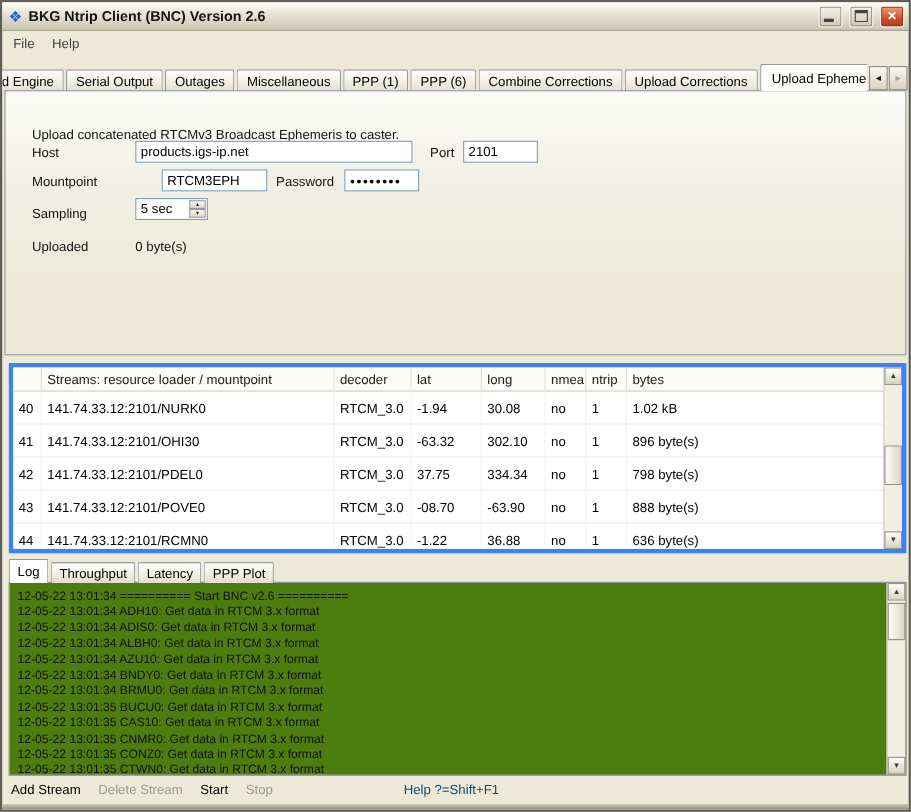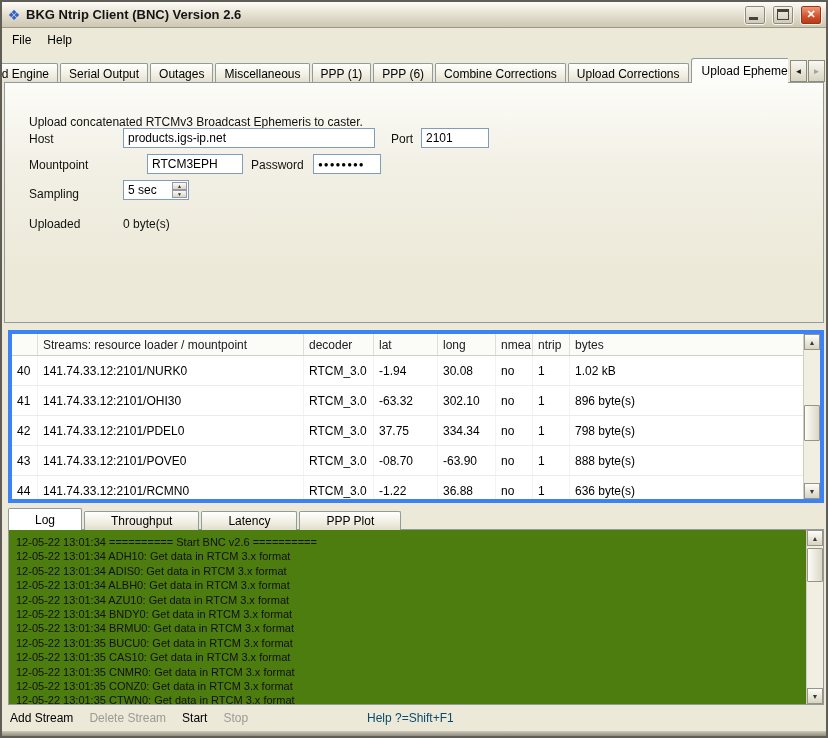--- a/index.html
+++ b/index.html
@@ -18,21 +18,21 @@
   .title { flex:1; font-weight:bold; font-size:13px; color:#141414; white-space:nowrap; overflow:hidden; }
   .winbtn { width:22px; height:20px; margin-left:2px; border:1px solid #f5f4ef; border-radius:3px;
             box-shadow:inset 0 0 0 1px #8f8b7c; background:linear-gradient(#f4f2ea,#cdc8b6); position:relative; }
   .winbtn.close { background:linear-gradient(#f0a183,#d04f28 60%,#b23a17); box-shadow:inset 0 0 0 1px #9d3418;
                   color:#fff; display:flex; align-items:center; justify-content:center; font-size:11px; font-weight:bold; }
   .glyph-min { position:absolute; left:4px; bottom:4px; width:9px; height:3px; background:#45433c; }
   .glyph-max { position:absolute; left:4px; top:3px; width:12px; height:11px; border:1px solid #45433c; border-top-width:3px; }
 
   
   .menubar { position:absolute; top:27px; left:0; right:0; height:22px; display:flex; gap:16px;
-             padding:4px 10px 0 10px; color:#000000; }
+             padding:4px 10px 0 10px; color:#404040; }
 
   
   .tabbar { position:absolute; top:55px; left:0; right:0; height:26px; }
   .tabs { position:absolute; left:0; right:38px; bottom:0; height:26px; display:flex; align-items:flex-end; overflow:hidden; }
   .tab { flex:0 0 auto; height:20px; margin-right:2px; padding:0 8px; display:flex; align-items:center;
          background:linear-gradient(#fffffe,#f0eee1 60%,#e1ddcf); border:1px solid #919b9c; border-bottom:none;
          border-radius:2px 2px 0 0; white-space:nowrap; color:#000; }
   .tab.cut { margin-left:-16px; }
   .tab.active { height:25px; padding:0 10px; background:#fcfcf8; border-radius:3px 3px 0 0; z-index:3; }
   .tab-scroll { position:absolute; right:1px; bottom:1px; display:flex; z-index:4; }
@@ -75,21 +75,21 @@
   
   .vscroll { width:17px; border-left:1px solid #cfcdc0; background:#f1efe2; display:flex; flex-direction:column; }
   .sbtn { height:16px; background:linear-gradient(#fdfdfa,#d8d4c2); border:1px solid #989385;
           display:flex; align-items:center; justify-content:center; font-size:7px; color:#3b3a33; }
   .strack { flex:1; position:relative; }
   .sthumb { position:absolute; left:0; right:0; background:linear-gradient(90deg,#fdfcf7,#dbd7c6);
             border:1px solid #989385; border-radius:1px; }
 
   
   .bottom-tabs { position:absolute; top:505px; left:6px; height:23px; display:flex; align-items:flex-end; z-index:2; }
-  .btab { flex:0 0 auto; height:19px; margin-right:2px; padding:0 26px; display:flex; align-items:center;
+  .btab { flex:0 0 auto; height:19px; margin-right:2px; padding:0 7px; display:flex; align-items:center;
           background:linear-gradient(#fffffe,#f0eee1 60%,#e1ddcf); border:1px solid #919b9c; border-bottom:none;
           border-radius:2px 2px 0 0; white-space:nowrap; }
   .btab.active { height:22px; background:#fff; z-index:3; }
   .logpane { position:absolute; top:527px; left:6px; right:2px; height:176px; background:#4d7c0f;
              border:1px solid #919b9c; display:flex; }
   .logbody { flex:1; padding:5px 2px 0 7px; overflow:hidden; font-size:11px; line-height:14.4px;
              color:#111; white-space:nowrap; }
 
   
   .statusbar { position:absolute; left:0; right:0; bottom:5px; height:26px; display:flex; align-items:center;

